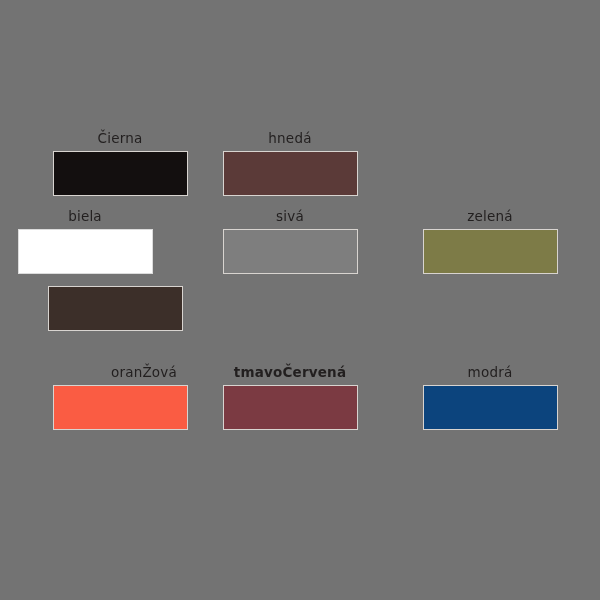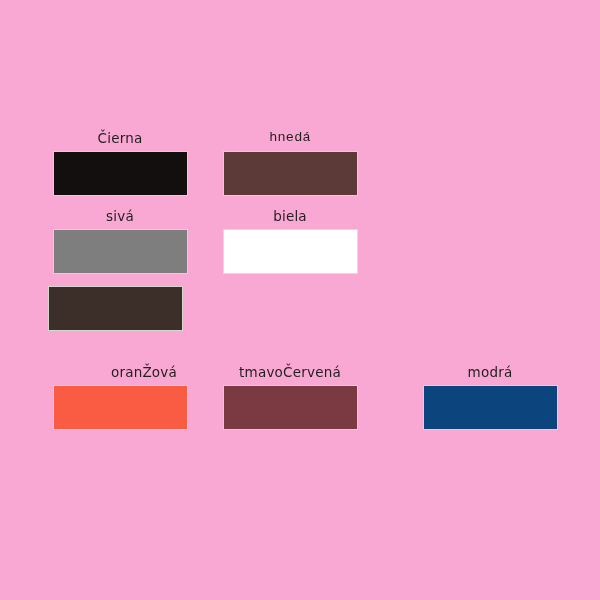--- a/index.html
+++ b/index.html
@@ -11,21 +11,21 @@
     height: 600px;
     background: #ffffff;
     font-family: "DejaVu Sans", sans-serif;
     overflow: hidden;
   }
 
   #chart {
     position: relative;
     width: 600px;
     height: 600px;
-    background: #f9a8d4;
+    background: #737373;
   }
 
   .grid {
     position: absolute;
     left: 0;
     top: 130px;
     width: 600px;
   }
 
   .row {
@@ -77,50 +77,54 @@
 
 <div id="chart">
   <div class="grid">
 
     <div class="row">
       <div class="cell col1">
         <div class="swatch-label" style="color: rgb(34, 31, 31);">Čierna</div>
         <div class="swatch" style="background-color: rgb(19, 15, 15); border-color: rgb(216, 212, 208);"></div>
       </div>
       <div class="cell col2">
-        <div class="swatch-label" style="color: rgb(34, 31, 31); font-family: Liberation Mono, monospace;">hnedá</div>
+        <div class="swatch-label" style="color: rgb(34, 31, 31);">hnedá</div>
         <div class="swatch" style="background-color: rgb(91, 58, 56); border-color: rgb(216, 212, 208);"></div>
       </div>
       <div class="cell col3 empty"></div>
     </div>
 
     <div class="row">
+      <div class="cell col2">
+        <div class="swatch-label" style="color: rgb(34, 31, 31);">biela</div>
+        <div class="swatch white-swatch" style="background-color: rgb(255, 255, 255); border-color: rgb(220, 220, 220);"></div>
+      </div>
       <div class="cell col1">
         <div class="swatch-label" style="color: rgb(34, 31, 31);">sivá</div>
         <div class="swatch" style="background-color: rgb(126, 126, 126); border-color: rgb(216, 212, 208);"></div>
       </div>
-      <div class="cell col2">
-        <div class="swatch-label" style="color: rgb(34, 31, 31);">biela</div>
-        <div class="swatch white-swatch" style="background-color: rgb(255, 255, 255); border-color: rgb(220, 220, 220);"></div>
+      <div class="cell col3">
+        <div class="swatch-label" style="color: rgb(34, 31, 31);">zelená</div>
+        <div class="swatch" style="background-color: rgb(125, 123, 71); border-color: rgb(216, 212, 208);"></div>
       </div>
     </div>
 
     <div class="row">
       <div class="cell col3">
         <div class="swatch" style="background-color: rgb(60, 47, 41); border-color: rgb(216, 212, 208);"></div>
       </div>
     </div>
 
     <div class="row">
       <div class="cell col1">
         <div class="swatch-label" style="color: rgb(34, 31, 31); margin-left: 48px;">oranŽová</div>
         <div class="swatch" style="background-color: rgb(250, 92, 67); border-color: rgb(216, 212, 208);"></div>
       </div>
       <div class="cell col2">
-        <div class="swatch-label" style="color: rgb(34, 31, 31);">tmavoČervená</div>
+        <div class="swatch-label" style="color: rgb(34, 31, 31); font-weight: bold;">tmavoČervená</div>
         <div class="swatch" style="background-color: rgb(123, 58, 66); border-color: rgb(216, 212, 208);"></div>
       </div>
       <div class="cell col3">
         <div class="swatch-label" style="color: rgb(34, 31, 31);">modrá</div>
         <div class="swatch" style="background-color: rgb(12, 68, 125); border-color: rgb(216, 212, 208);"></div>
       </div>
     </div>
 
   </div>
 </div>

